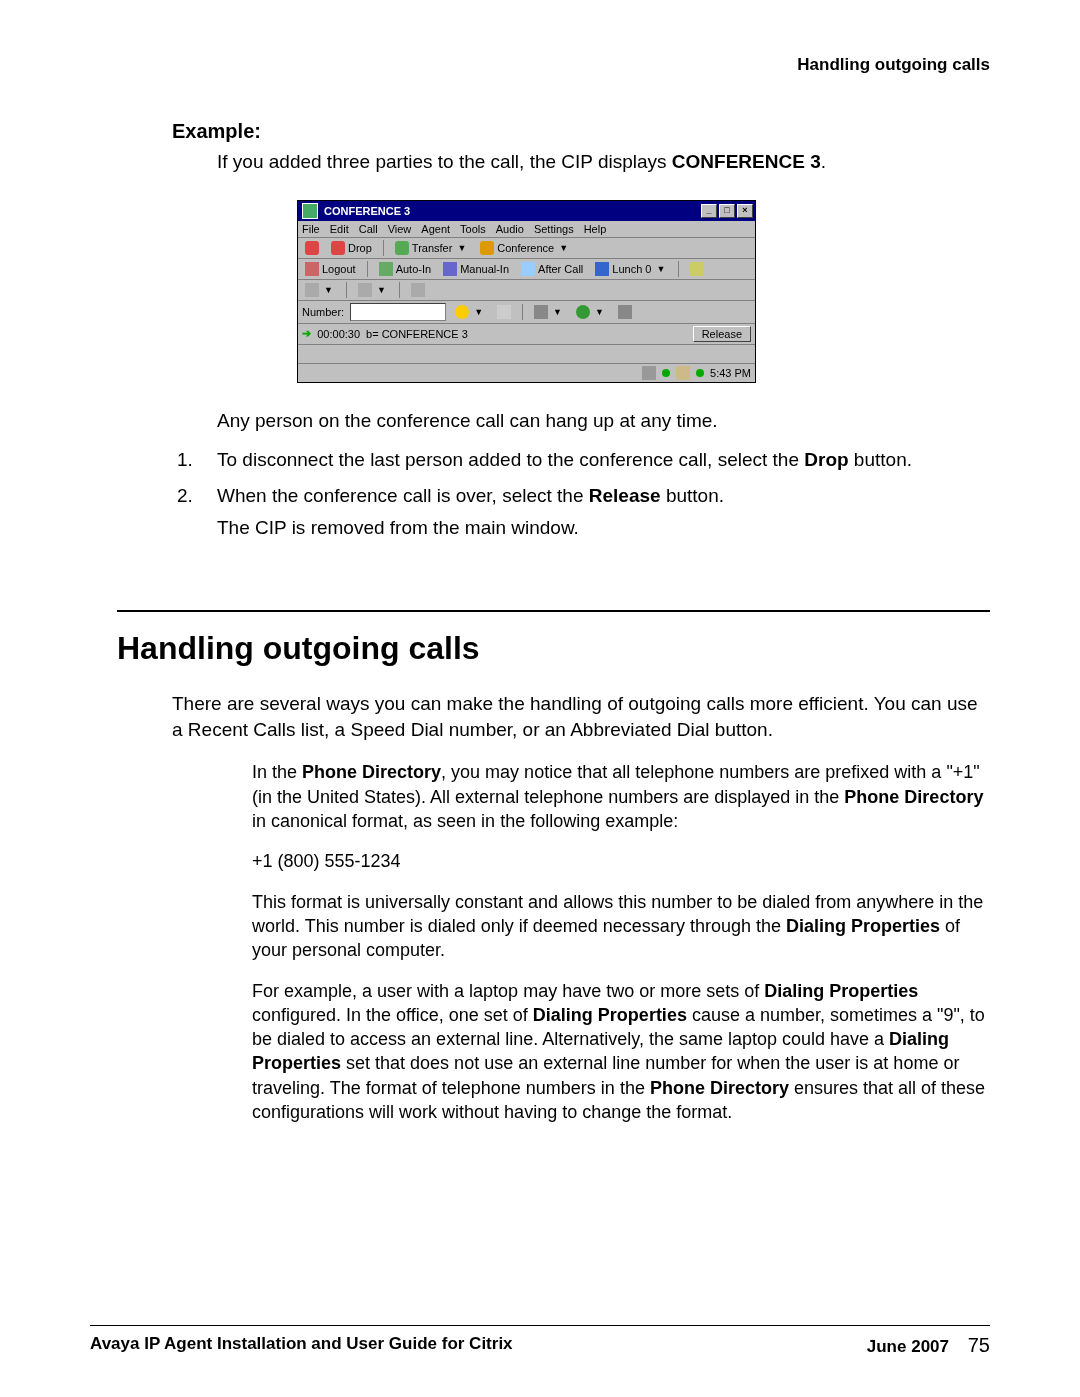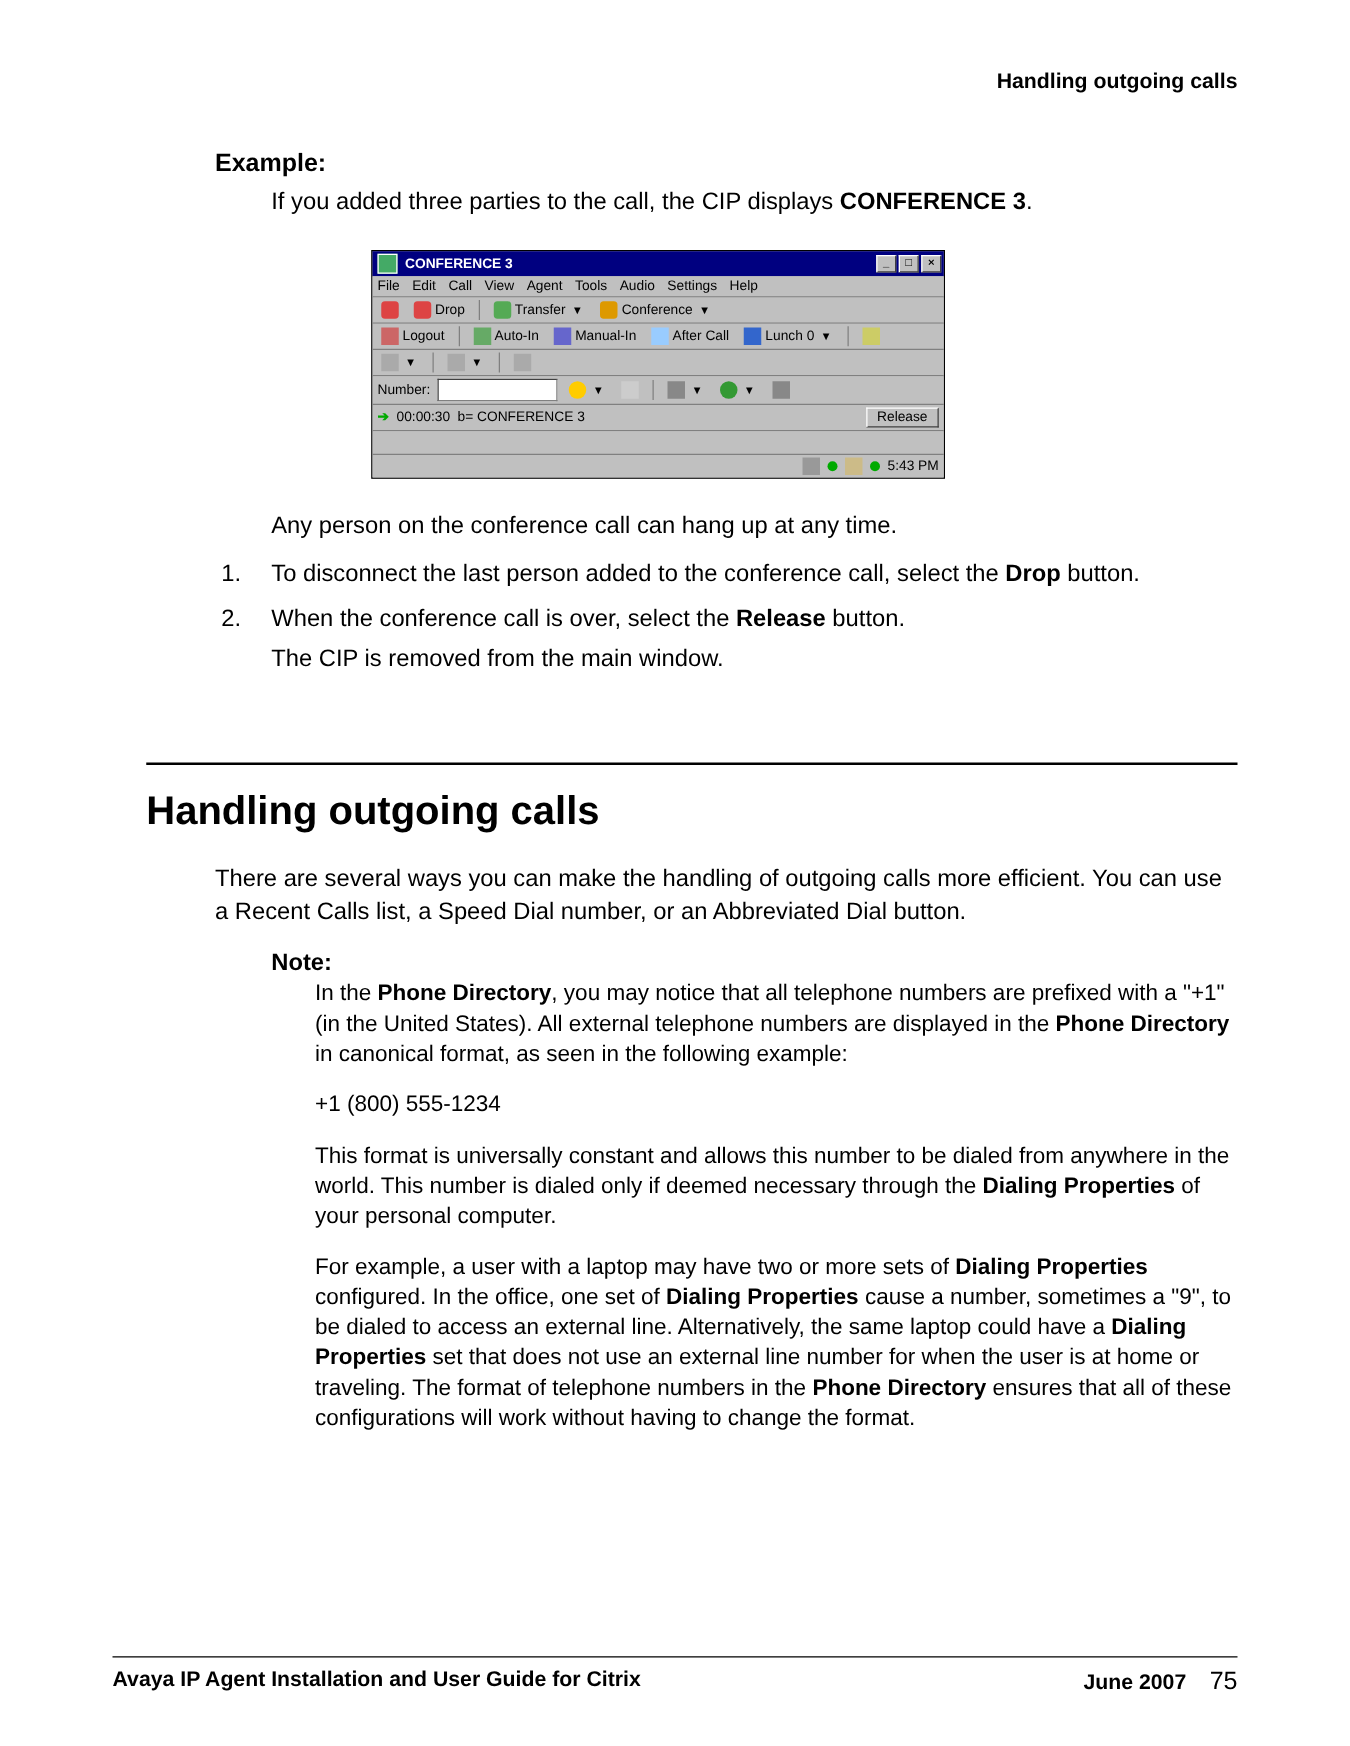--- a/index.html
+++ b/index.html
@@ -297,21 +297,20 @@
       <div><span>When the conference call is over, select the </span><b>Release</b><span> button.</span></div>
       <div style="margin-top:6px"><span>The CIP is removed from the main window.</span></div>
     </div>
   </div>
 
   <hr class="hr-heavy">
   <h1 class="section">Handling outgoing calls</h1>
   <div class="intro">There are several ways you can make the handling of outgoing calls more efficient. You can use a Recent Calls list, a Speed Dial number, or an Abbreviated Dial button.</div>
 
   <div class="note-block">
-    <div class="note-label">Note:</div>
     <div class="note-text">
       <span>In the </span><b>Phone Directory</b><span>, you may notice that all telephone numbers are prefixed with a "+1" (in the United States). All external telephone numbers are displayed in the </span><b>Phone Directory</b><span> in canonical format, as seen in the following example:</span>
     </div>
     <div class="note-text">+1 (800) 555-1234</div>
     <div class="note-text">
       <span>This format is universally constant and allows this number to be dialed from anywhere in the world. This number is dialed only if deemed necessary through the </span><b>Dialing Properties</b><span> of your personal computer.</span>
     </div>
     <div class="note-text">
       <span>For example, a user with a laptop may have two or more sets of </span><b>Dialing Properties</b><span> configured. In the office, one set of </span><b>Dialing Properties</b><span> cause a number, sometimes a "9", to be dialed to access an external line. Alternatively, the same laptop could have a </span><b>Dialing Properties</b><span> set that does not use an external line number for when the user is at home or traveling. The format of telephone numbers in the </span><b>Phone Directory</b><span> ensures that all of these configurations will work without having to change the format.</span>
     </div>

